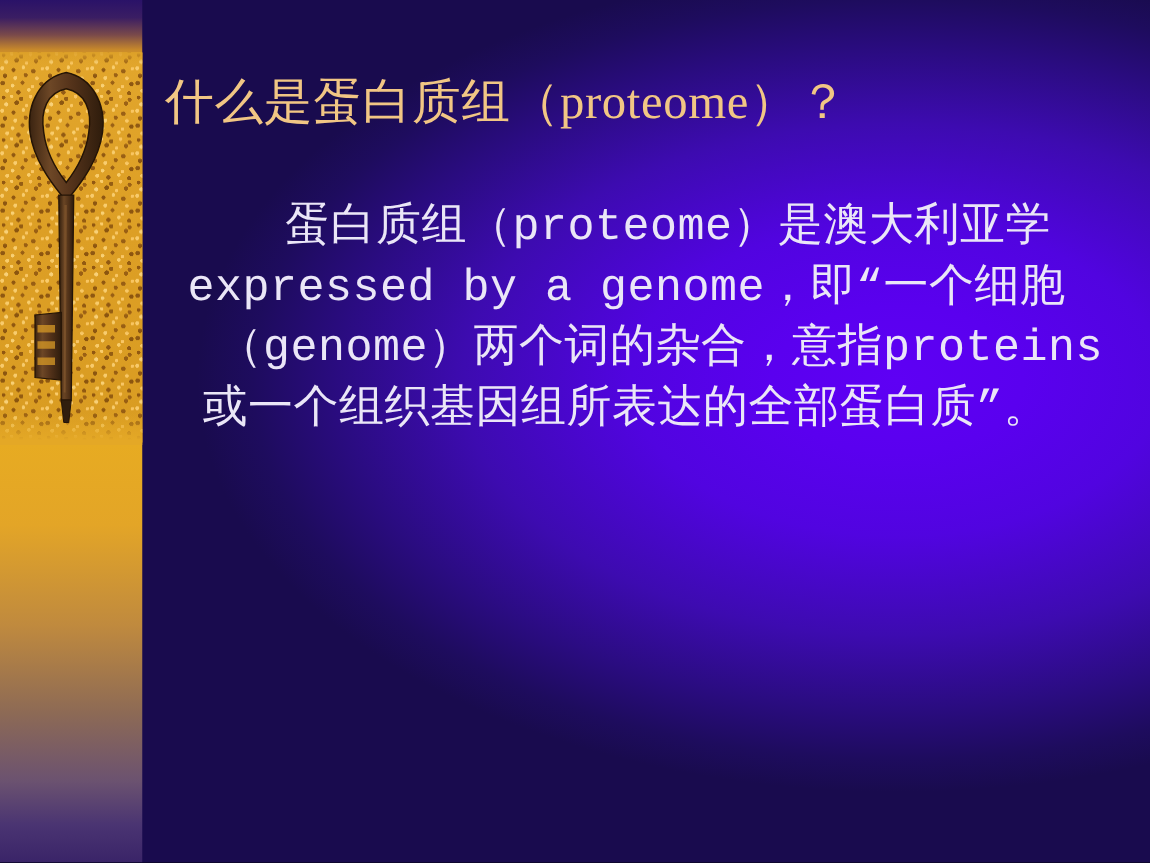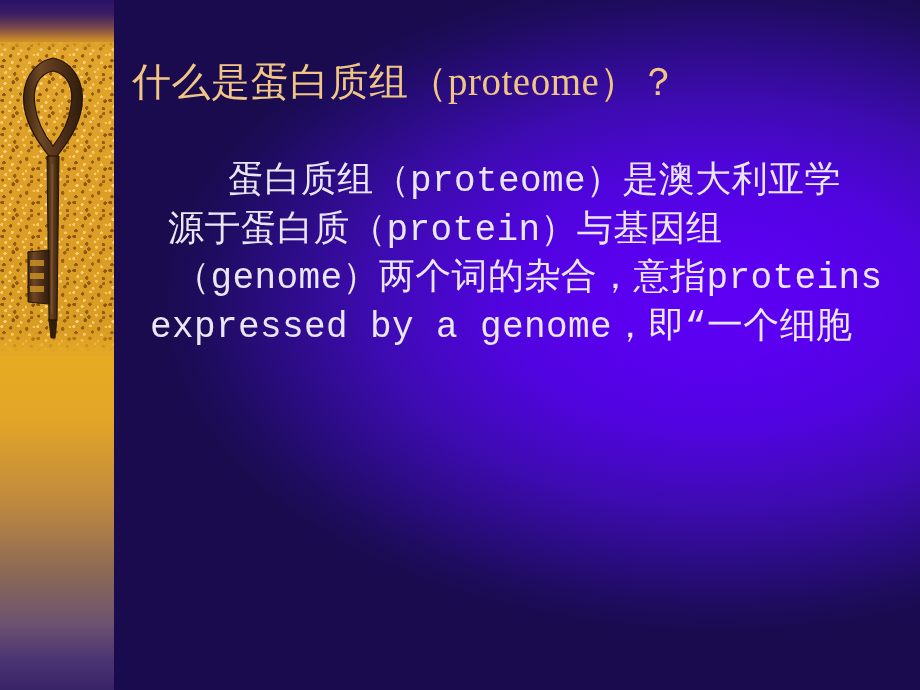--- a/index.html
+++ b/index.html
@@ -195,18 +195,18 @@
 
         <path d="M35.5 112 L37.5 112 L36.5 262 L35 262 Z" fill="#8a5c32" opacity=".55"></path>
       </svg>
     </div>
   </div>
 
   <div id="title">什么是蛋白质组（proteome）？</div>
 
   <div id="body">
     <span class="ln l1">蛋白质组（proteome）是澳大利亚学</span>
-    <span class="ln l3">源于蛋白质（protein）与基因组</span>
+    <span class="ln l5">expressed by a genome，即“一个细胞</span>
     <span class="ln l4">（genome）两个词的杂合，意指proteins</span>
-    <span class="ln l5">expressed by a genome，即“一个细胞</span>
+    <span class="ln l6">或一个组织基因组所表达的全部蛋白质”。</span>
   </div>
 
 </div>
 
 </body></html>

